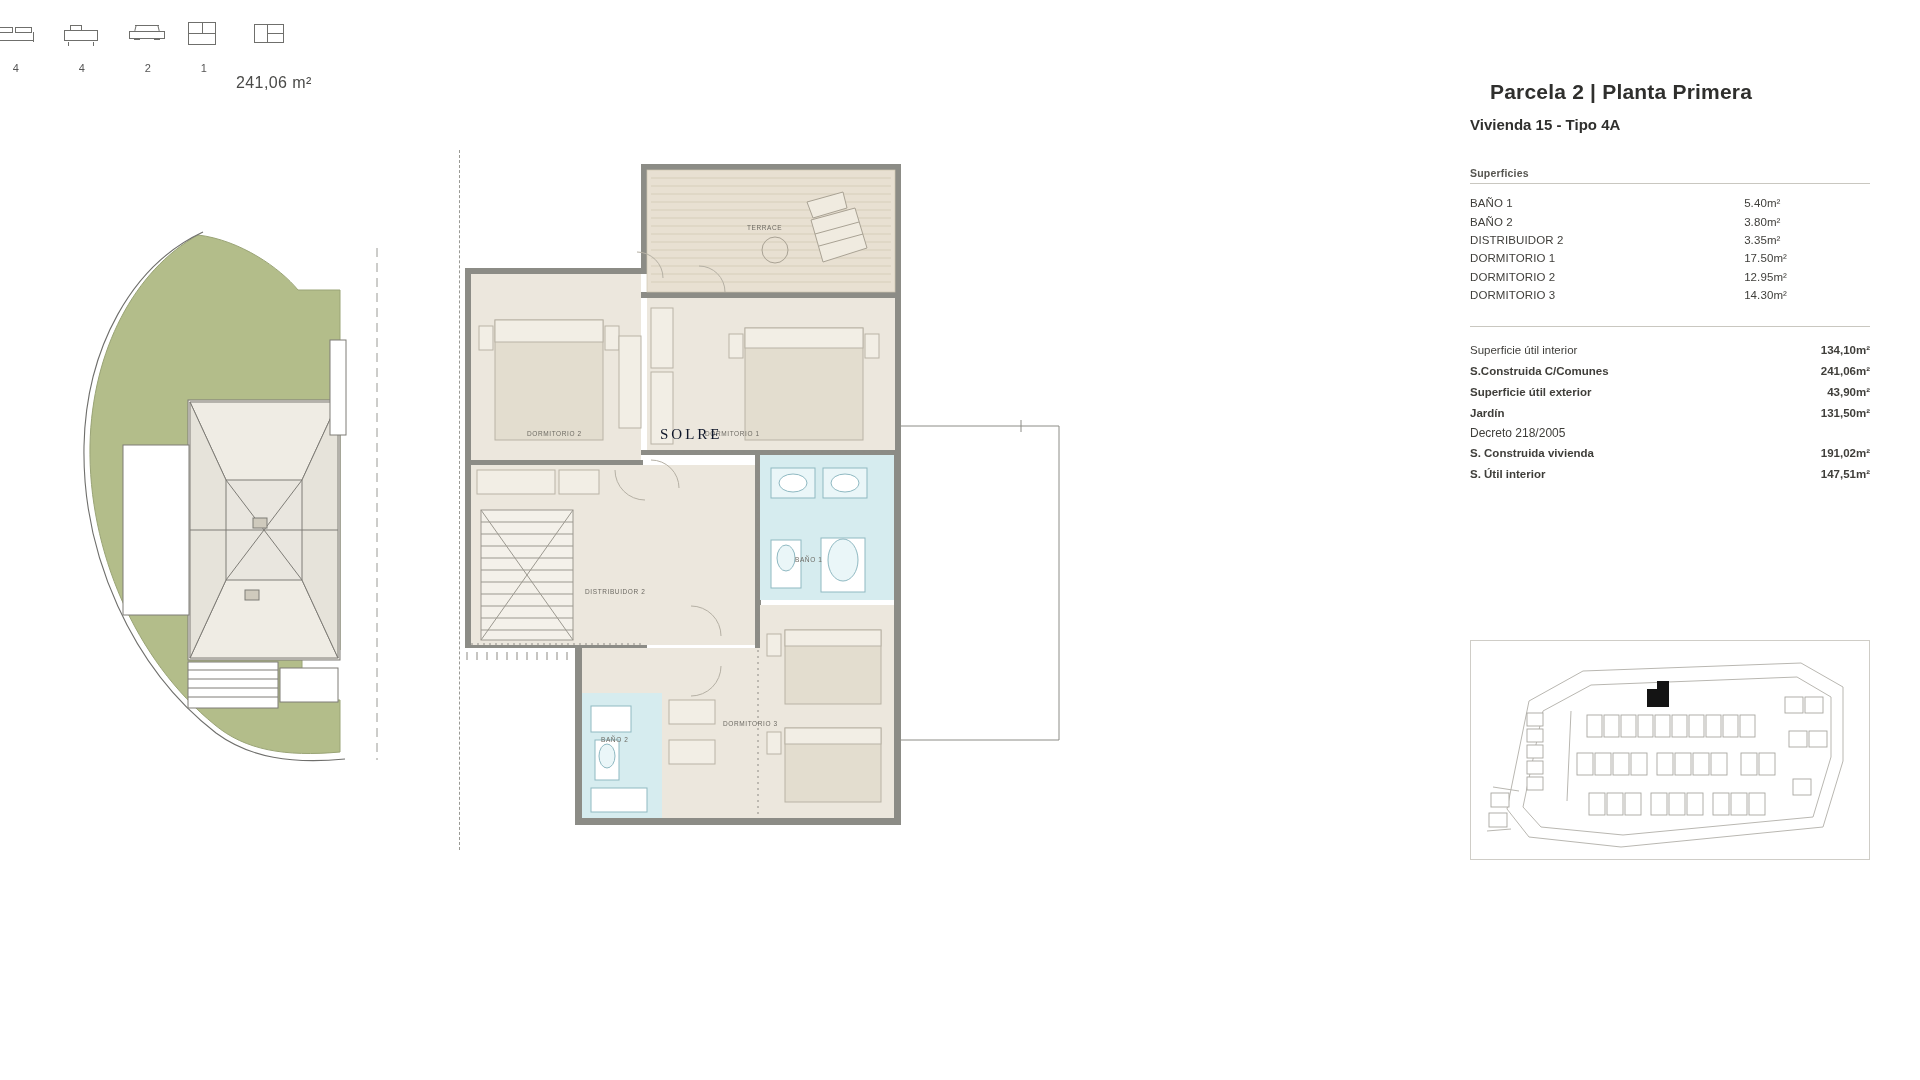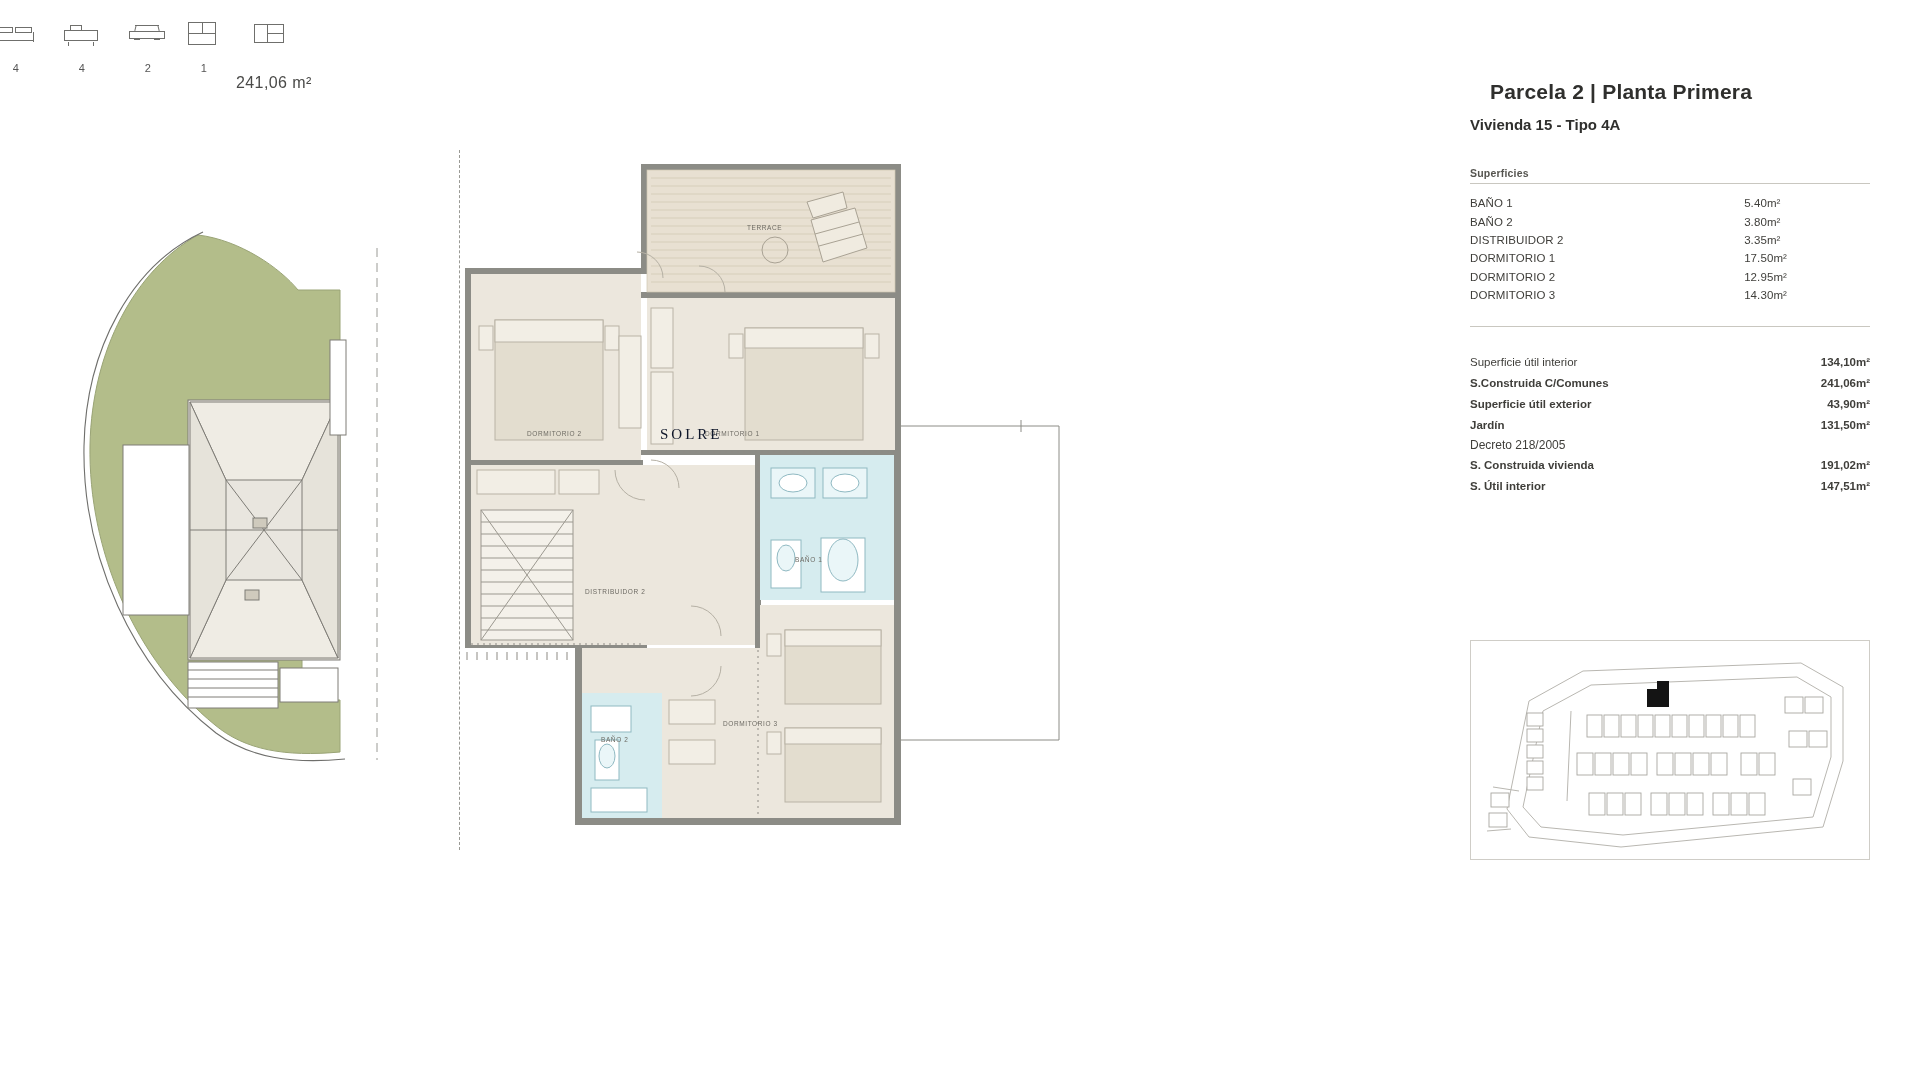--- a/index.html
+++ b/index.html
@@ -49,21 +49,21 @@
 
   .sup-head {
     margin-top:34px; font-size:10.5px; font-weight:bold; color:#55544f;
     padding-bottom:4px; border-bottom:1px solid #c9c7c0; letter-spacing:.2px;
   }
   table.sup { width:100%; border-collapse:collapse; margin-top:10px; }
   table.sup td { font-size:11.5px; padding:3.2px 0; color:#3f3e3a; letter-spacing:.1px; }
   table.sup td.val { text-align:left; }
 
   .rule { border-top:1px solid #c9c7c0; margin-top:22px; }
-  table.tot { width:100%; border-collapse:collapse; margin-top:24px; }
+  table.tot { width:100%; border-collapse:collapse; margin-top:12px; }
   table.tot td { font-size:11.5px; padding:4.6px 0; color:#3f3e3a; }
   table.tot td.val { text-align:right; }
   table.tot tr.b td { font-weight:bold; }
   table.tot tr.small td { font-size:12px; padding-top:2px; padding-bottom:2px; }
 
   
   .keymap {
     position:absolute; left:1470px; top:640px; width:400px; height:220px;
     border:1px solid #cfcdc7; background:#fff; overflow:hidden;
   }

